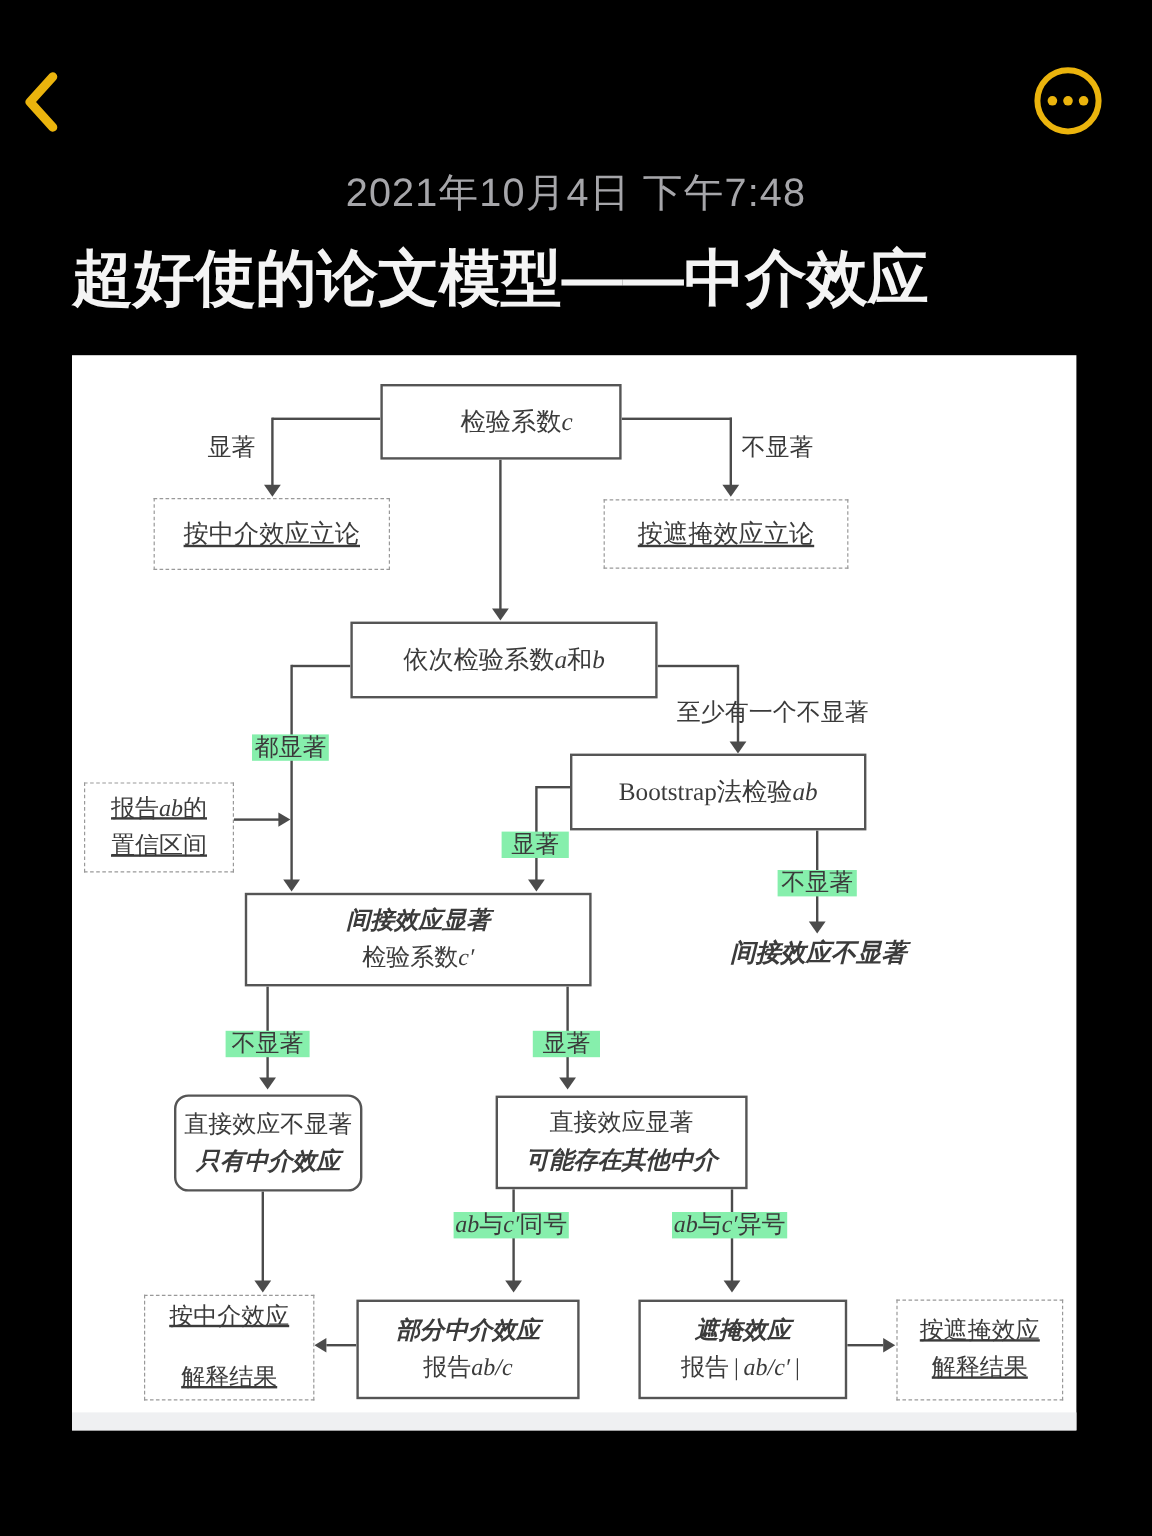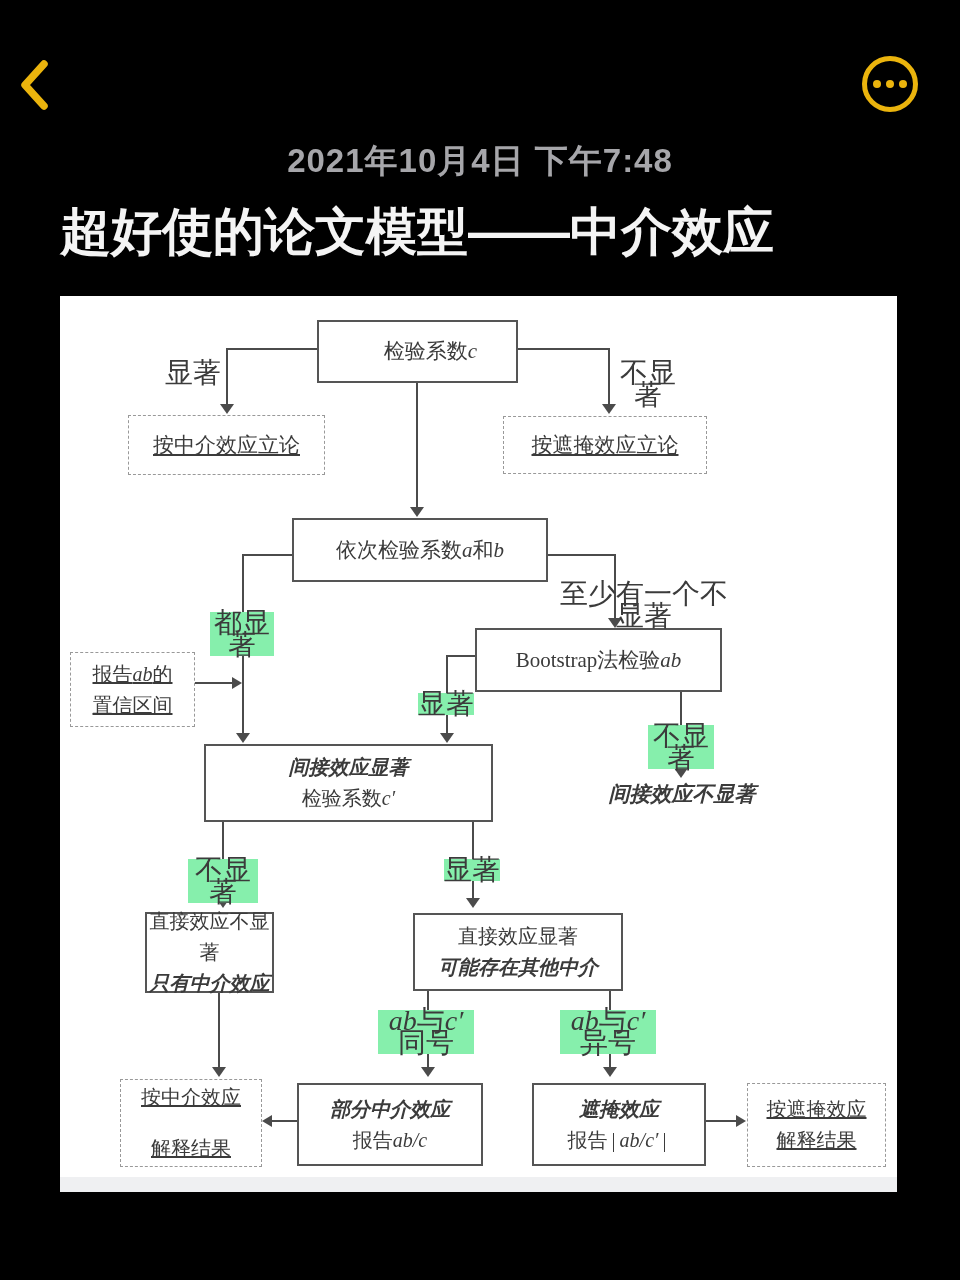--- a/index.html
+++ b/index.html
@@ -4,39 +4,39 @@
 <style>
   html,body{margin:0;padding:0;background:#000;}
   body{width:960px;height:1280px;position:relative;overflow:hidden;
        font-family:"Liberation Sans","DejaVu Sans",sans-serif;}
   
   .back-btn{position:absolute;left:16px;top:57px;width:40px;height:56px;cursor:pointer;}
   .more-btn{position:absolute;left:862px;top:56px;width:56px;height:56px;border:5px solid #EBB40D;
             border-radius:50%;box-sizing:border-box;display:flex;align-items:center;justify-content:center;gap:5px;cursor:pointer;}
   .more-btn .dot{width:8px;height:8px;border-radius:50%;background:#EBB40D;}
   .note-date{position:absolute;left:0;top:139px;width:960px;text-align:center;
-             font-size:33px;letter-spacing:1px;color:#A6A6AA;font-weight:bold;}
+             font-size:33px;letter-spacing:1px;color:#A6A6AA;}
   .note-title{position:absolute;left:60px;top:198px;width:850px;font-size:51px;font-weight:700;
               color:#F4F4F4;white-space:nowrap;}
   
   .panel{position:absolute;left:60px;top:296px;width:837px;height:896px;background:#fff;}
   .panel *{box-sizing:border-box;}
   .node{position:absolute;background:#fff;border:2px solid #555;color:#3B3B3B;
         display:flex;flex-direction:column;align-items:center;justify-content:center;
         text-align:center;font-family:"Liberation Serif","DejaVu Serif",serif;
         font-size:20px;line-height:31px;z-index:3;}
   .node.single{font-size:21px;}
   .dashed{border:1.5px dashed #999;text-decoration:underline;}
   .hline{position:absolute;height:2px;background:#4B4B4B;z-index:1;}
   .vline{position:absolute;width:2px;background:#4B4B4B;z-index:1;}
   .arr{position:absolute;width:0;height:0;z-index:2;}
   .arr.down{border-left:7px solid transparent;border-right:7px solid transparent;border-top:10px solid #4B4B4B;}
   .arr.right{border-top:6px solid transparent;border-bottom:6px solid transparent;border-left:10px solid #4B4B4B;}
   .arr.left{border-top:6px solid transparent;border-bottom:6px solid transparent;border-right:10px solid #4B4B4B;}
-  .lab{position:absolute;font-family:"Liberation Serif","DejaVu Serif",serif;font-size:28px;line-height:22px;
+  .lab{position:absolute;font-family:"Liberation Serif","DejaVu Serif",serif;font-size:20px;line-height:22px;
        color:#3B3B3B;text-align:center;z-index:4;}
   .lab.bg{background:#86efac;}
   .bi{font-weight:700;font-style:italic;}
   .it{font-style:italic;}
   .bar{font-style:normal;padding:0 4px;}
   .fade{position:absolute;left:0;top:881px;width:837px;height:15px;background:#EFF0F2;z-index:0;}
 </style>
 </head>
 <body>
 
@@ -123,21 +123,21 @@
   <div class="node single" style="left:232px;top:222px;width:256px;height:64px;">
     <div><span>依次检验系数</span><span class="it">a</span><span>和</span><span class="it">b</span></div>
   </div>
   <div class="node single" style="left:415px;top:332px;width:247px;height:64px;">
     <div><span>Bootstrap</span><span>法检验</span><span class="it">ab</span></div>
   </div>
   <div class="node" style="left:144px;top:448px;width:289px;height:78px;">
     <div class="bi">间接效应显著</div>
     <div><span>检验系数</span><span class="it">c′</span></div>
   </div>
-  <div class="node" style="left:85px;top:616px;width:129px;height:81px;">
+  <div class="node" style="left:85px;top:616px;width:157px;height:81px;border-radius:12px;">
     <div>直接效应不显著</div>
     <div class="bi">只有中介效应</div>
   </div>
   <div class="node" style="left:353px;top:617px;width:210px;height:78px;">
     <div>直接效应显著</div>
     <div class="bi">可能存在其他中介</div>
   </div>
   <div class="node" style="left:237px;top:787px;width:186px;height:83px;">
     <div class="bi">部分中介效应</div>
     <div><span>报告</span><span class="it">ab/c</span></div>

